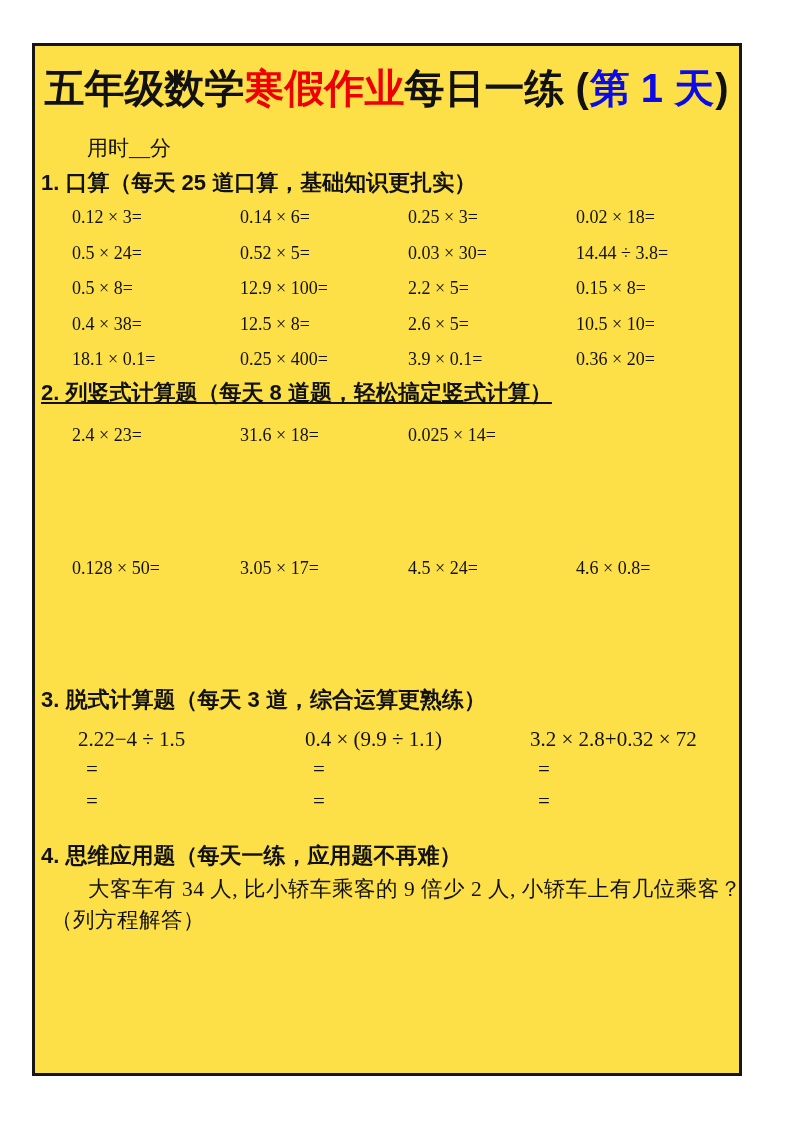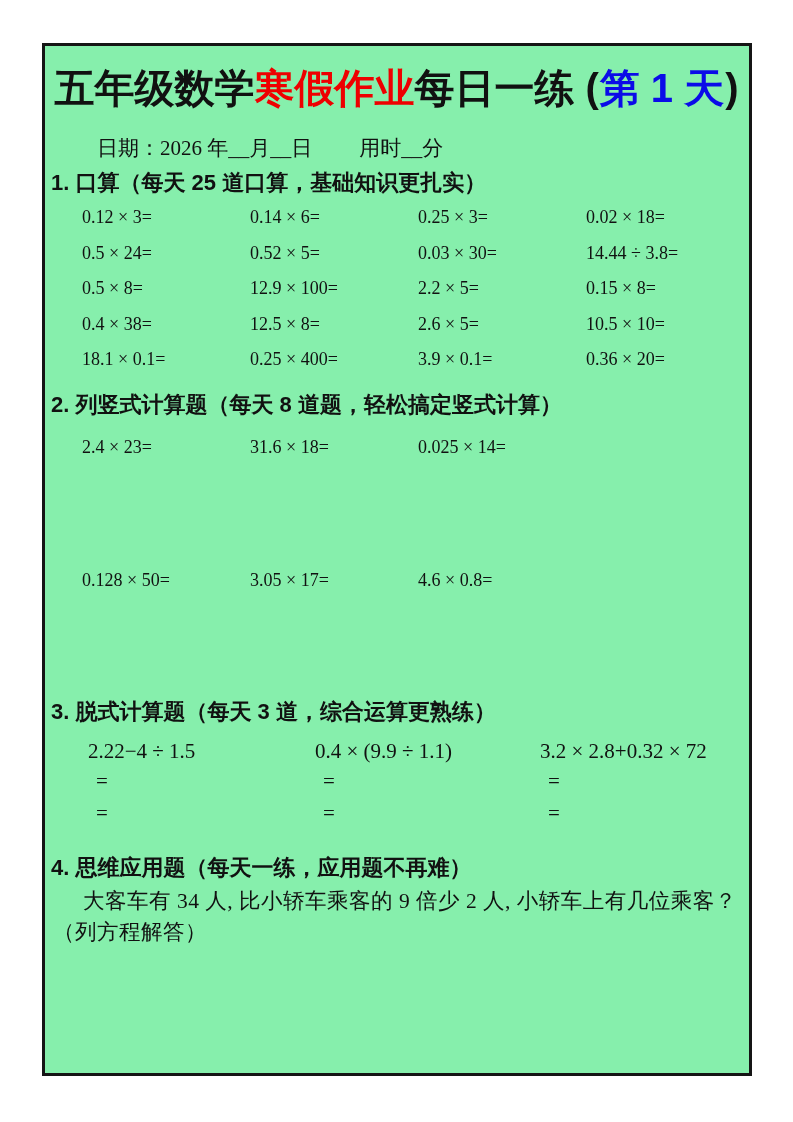--- a/index.html
+++ b/index.html
@@ -1,71 +1,70 @@
 <!DOCTYPE html>
 <html><head>
 <meta charset="utf-8">
 <style>
   html,body{margin:0;padding:0;background:#ffffff;}
   .page{position:relative;width:793px;height:1122px;background:#ffffff;overflow:hidden;
         font-family:"Liberation Serif", serif;color:#111;}
-  .frame{position:absolute;left:42px;top:43px;width:710px;height:1033px;
-         border:3px solid #151515;box-sizing:border-box;background:#86efac;}
+  .frame{position:absolute;left:32px;top:43px;width:710px;height:1033px;
+         border:3px solid #151515;box-sizing:border-box;background:#fde047;}
 
   
   .title{margin-top:16px;text-align:center;font-family:"Liberation Sans", sans-serif;
          font-weight:bold;font-size:40px;line-height:52px;letter-spacing:0px;white-space:nowrap;}
   .t-red{color:#ee0000;}
   .t-blue{color:#0b0be8;}
   .t-paren{padding:0 1px;}
   .t-paren-open{margin-left:10px;}
 
   
   .meta{display:flex;margin-top:19px;height:30px;line-height:30px;
         font-size:21px;padding-left:52px;column-gap:47px;white-space:nowrap;}
 
   
   .sec-header{font-family:"Liberation Sans", sans-serif;font-weight:bold;
               font-size:22px;line-height:30px;padding-left:6px;white-space:nowrap;}
   .h1{margin-top:5px;}
-  .h2{margin-top:12px;}
+  .h2{margin-top:0;text-decoration:underline;}
   .h3{margin-top:104px;}
   .h4{margin-top:24px;}
 
   
   .grid4{display:grid;grid-template-columns:168px 168px 168px 1fr;
          padding-left:37px;font-size:18px;}
   .oral{margin-top:2px;line-height:35.5px;}
   .v-row1{margin-top:14px;line-height:26px;}
   .v-row2{margin-top:107px;line-height:26px;}
   .cell{white-space:nowrap;}
 
   
   .grid3{display:grid;grid-template-columns:227px 225px 1fr;
          padding-left:43px;font-size:21px;margin-top:11px;}
   .s3-problem{line-height:27px;white-space:nowrap;}
   .s3-eq{line-height:32px;padding-left:8px;}
 
   
   .word{font-size:21.5px;letter-spacing:0.5px;}
-  .word-line1{margin-top:3px;line-height:31px;padding-left:38px;white-space:nowrap;}
-  .word-line2{line-height:31px;padding-left:8px;}
+  .word-line1{margin-top:3px;line-height:31px;padding-left:53px;white-space:nowrap;}
+  .word-line2{line-height:31px;padding-left:16px;}
 </style>
 </head>
 <body>
 
 <div class="page">
   <div class="frame">
 
     <div class="title">
       <span>五年级数学</span><span class="t-red">寒假作业</span><span>每日一练</span><span class="t-paren t-paren-open">(</span><span class="t-blue">第 1 天</span><span class="t-paren">)</span>
     </div>
 
     <div class="meta">
-      <span>日期：2026 年__月__日</span>
       <span>用时__分</span>
     </div>
 
     <div class="sec-header h1">1. 口算（每天 25 道口算，基础知识更扎实）</div>
 
     <div class="grid4 oral">
       <div class="cell">0.12 × 3=</div>
       <div class="cell">0.14 × 6=</div>
       <div class="cell">0.25 × 3=</div>
       <div class="cell">0.02 × 18=</div>
@@ -91,20 +90,21 @@
 
     <div class="grid4 v-row1">
       <div class="cell">2.4 × 23=</div>
       <div class="cell">31.6 × 18=</div>
       <div class="cell">0.025 × 14=</div>
     </div>
 
     <div class="grid4 v-row2">
       <div class="cell">0.128 × 50=</div>
       <div class="cell">3.05 × 17=</div>
+      <div class="cell">4.5 × 24=</div>
       <div class="cell">4.6 × 0.8=</div>
     </div>
 
     <div class="sec-header h3">3. 脱式计算题（每天 3 道，综合运算更熟练）</div>
 
     <div class="grid3">
       <div>
         <div class="s3-problem">2.22−4 ÷ 1.5</div>
         <div class="s3-eq">=</div>
         <div class="s3-eq">=</div>

